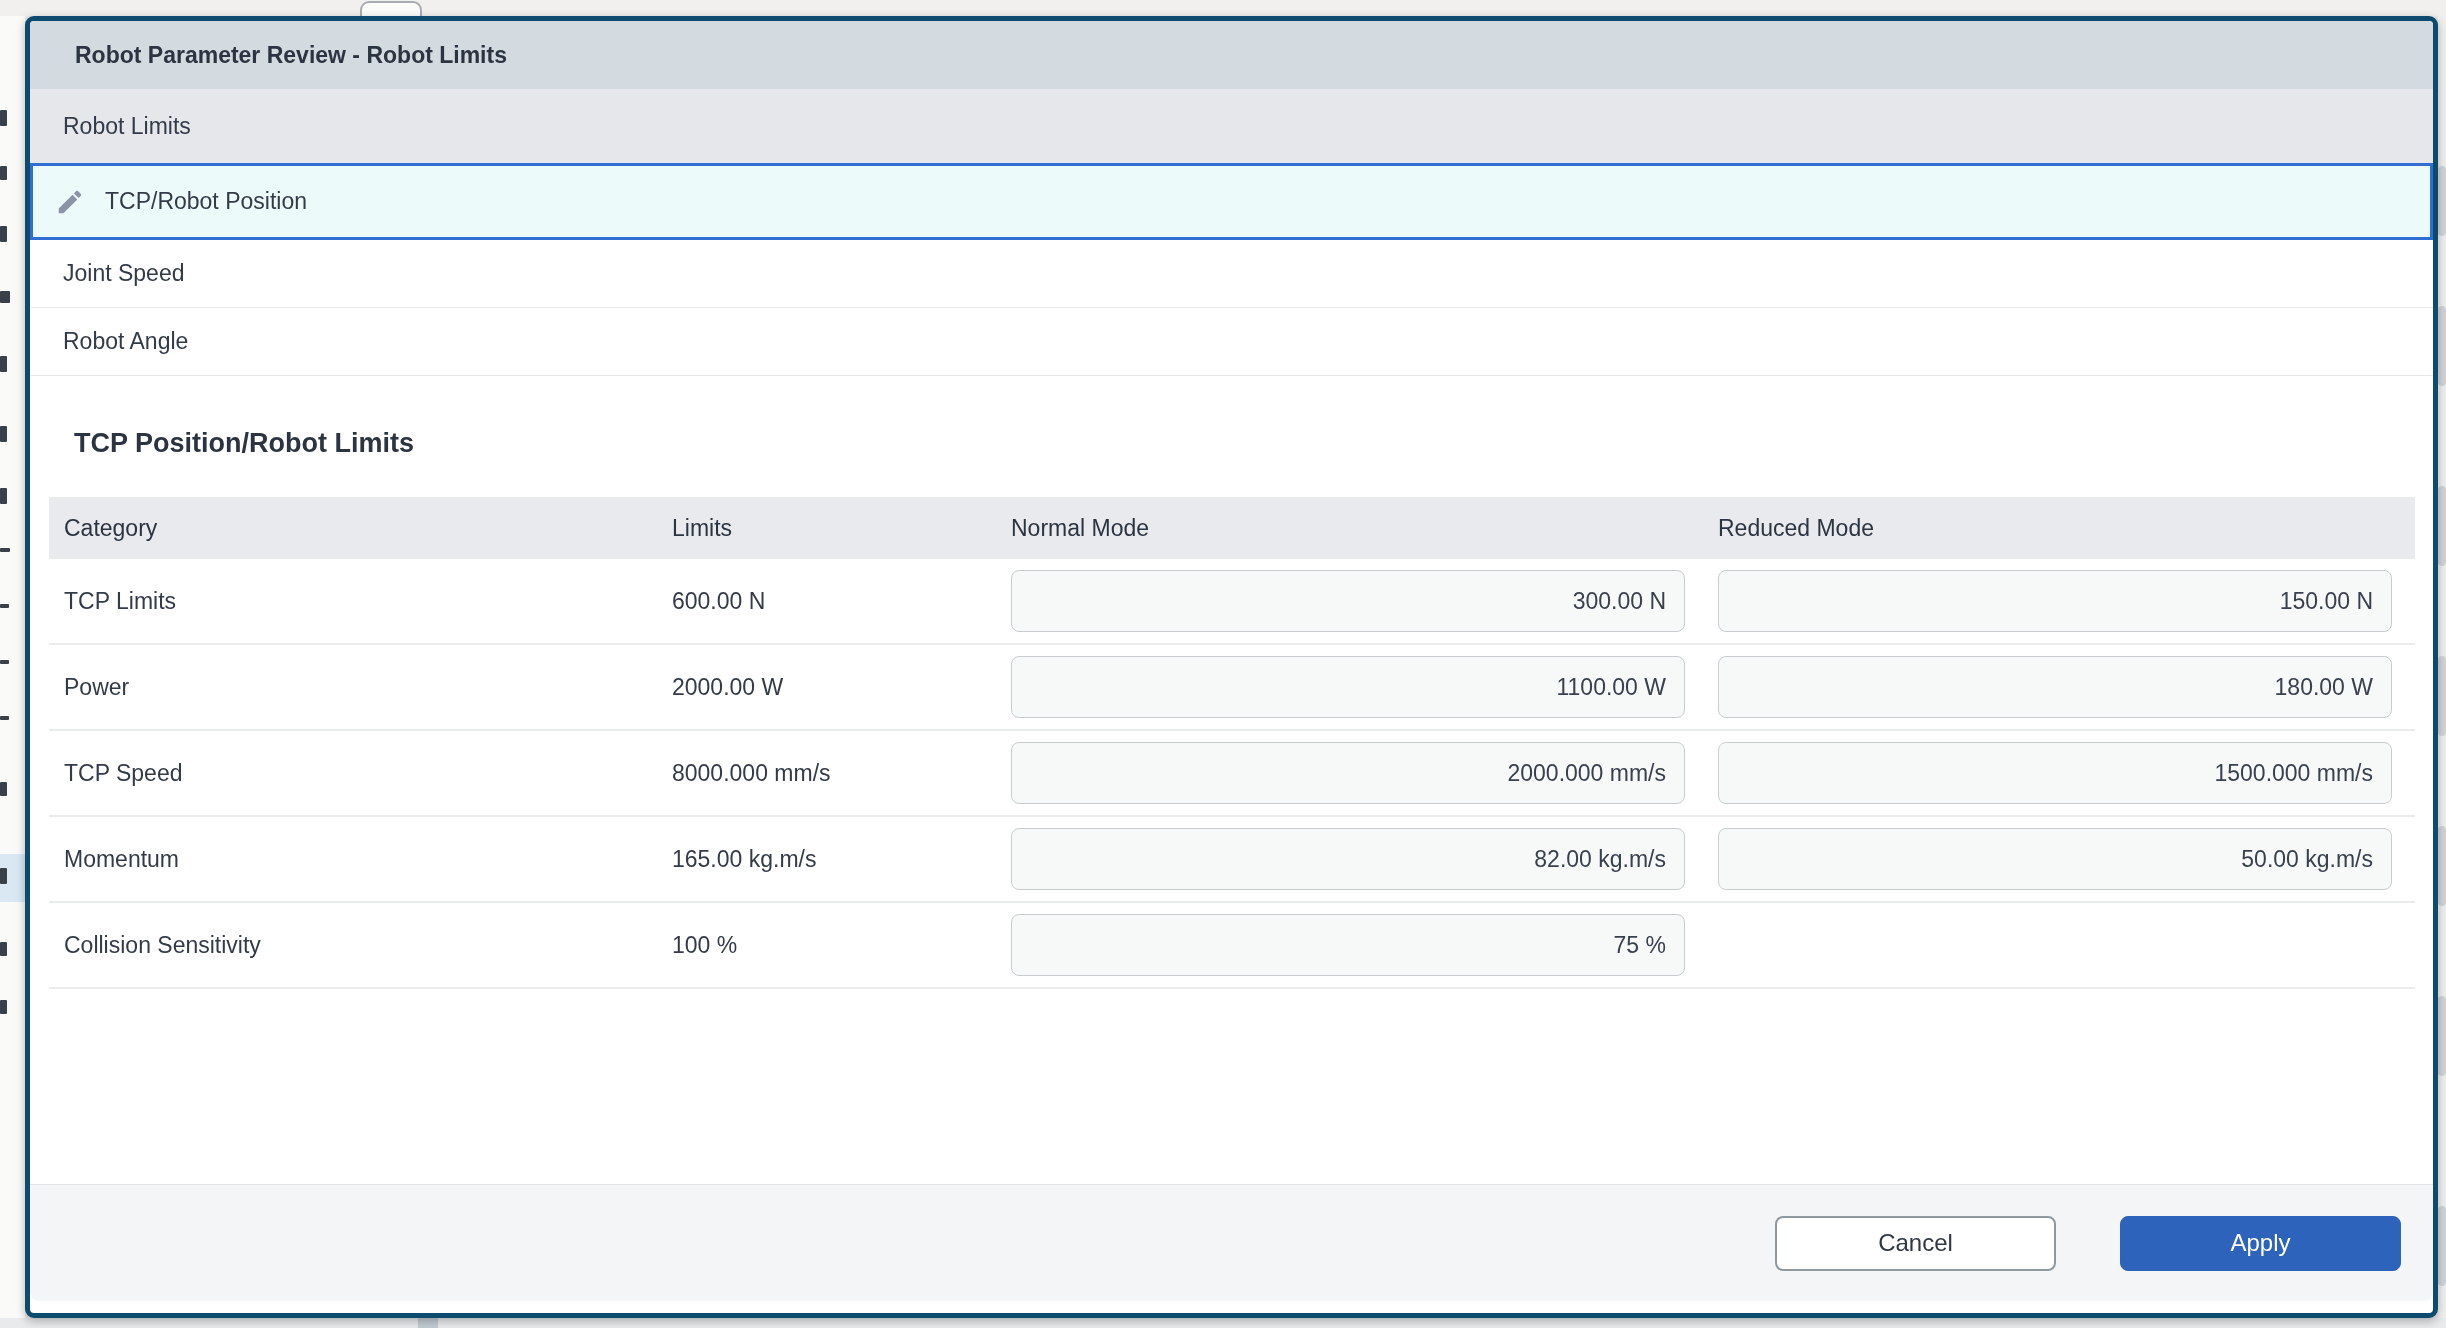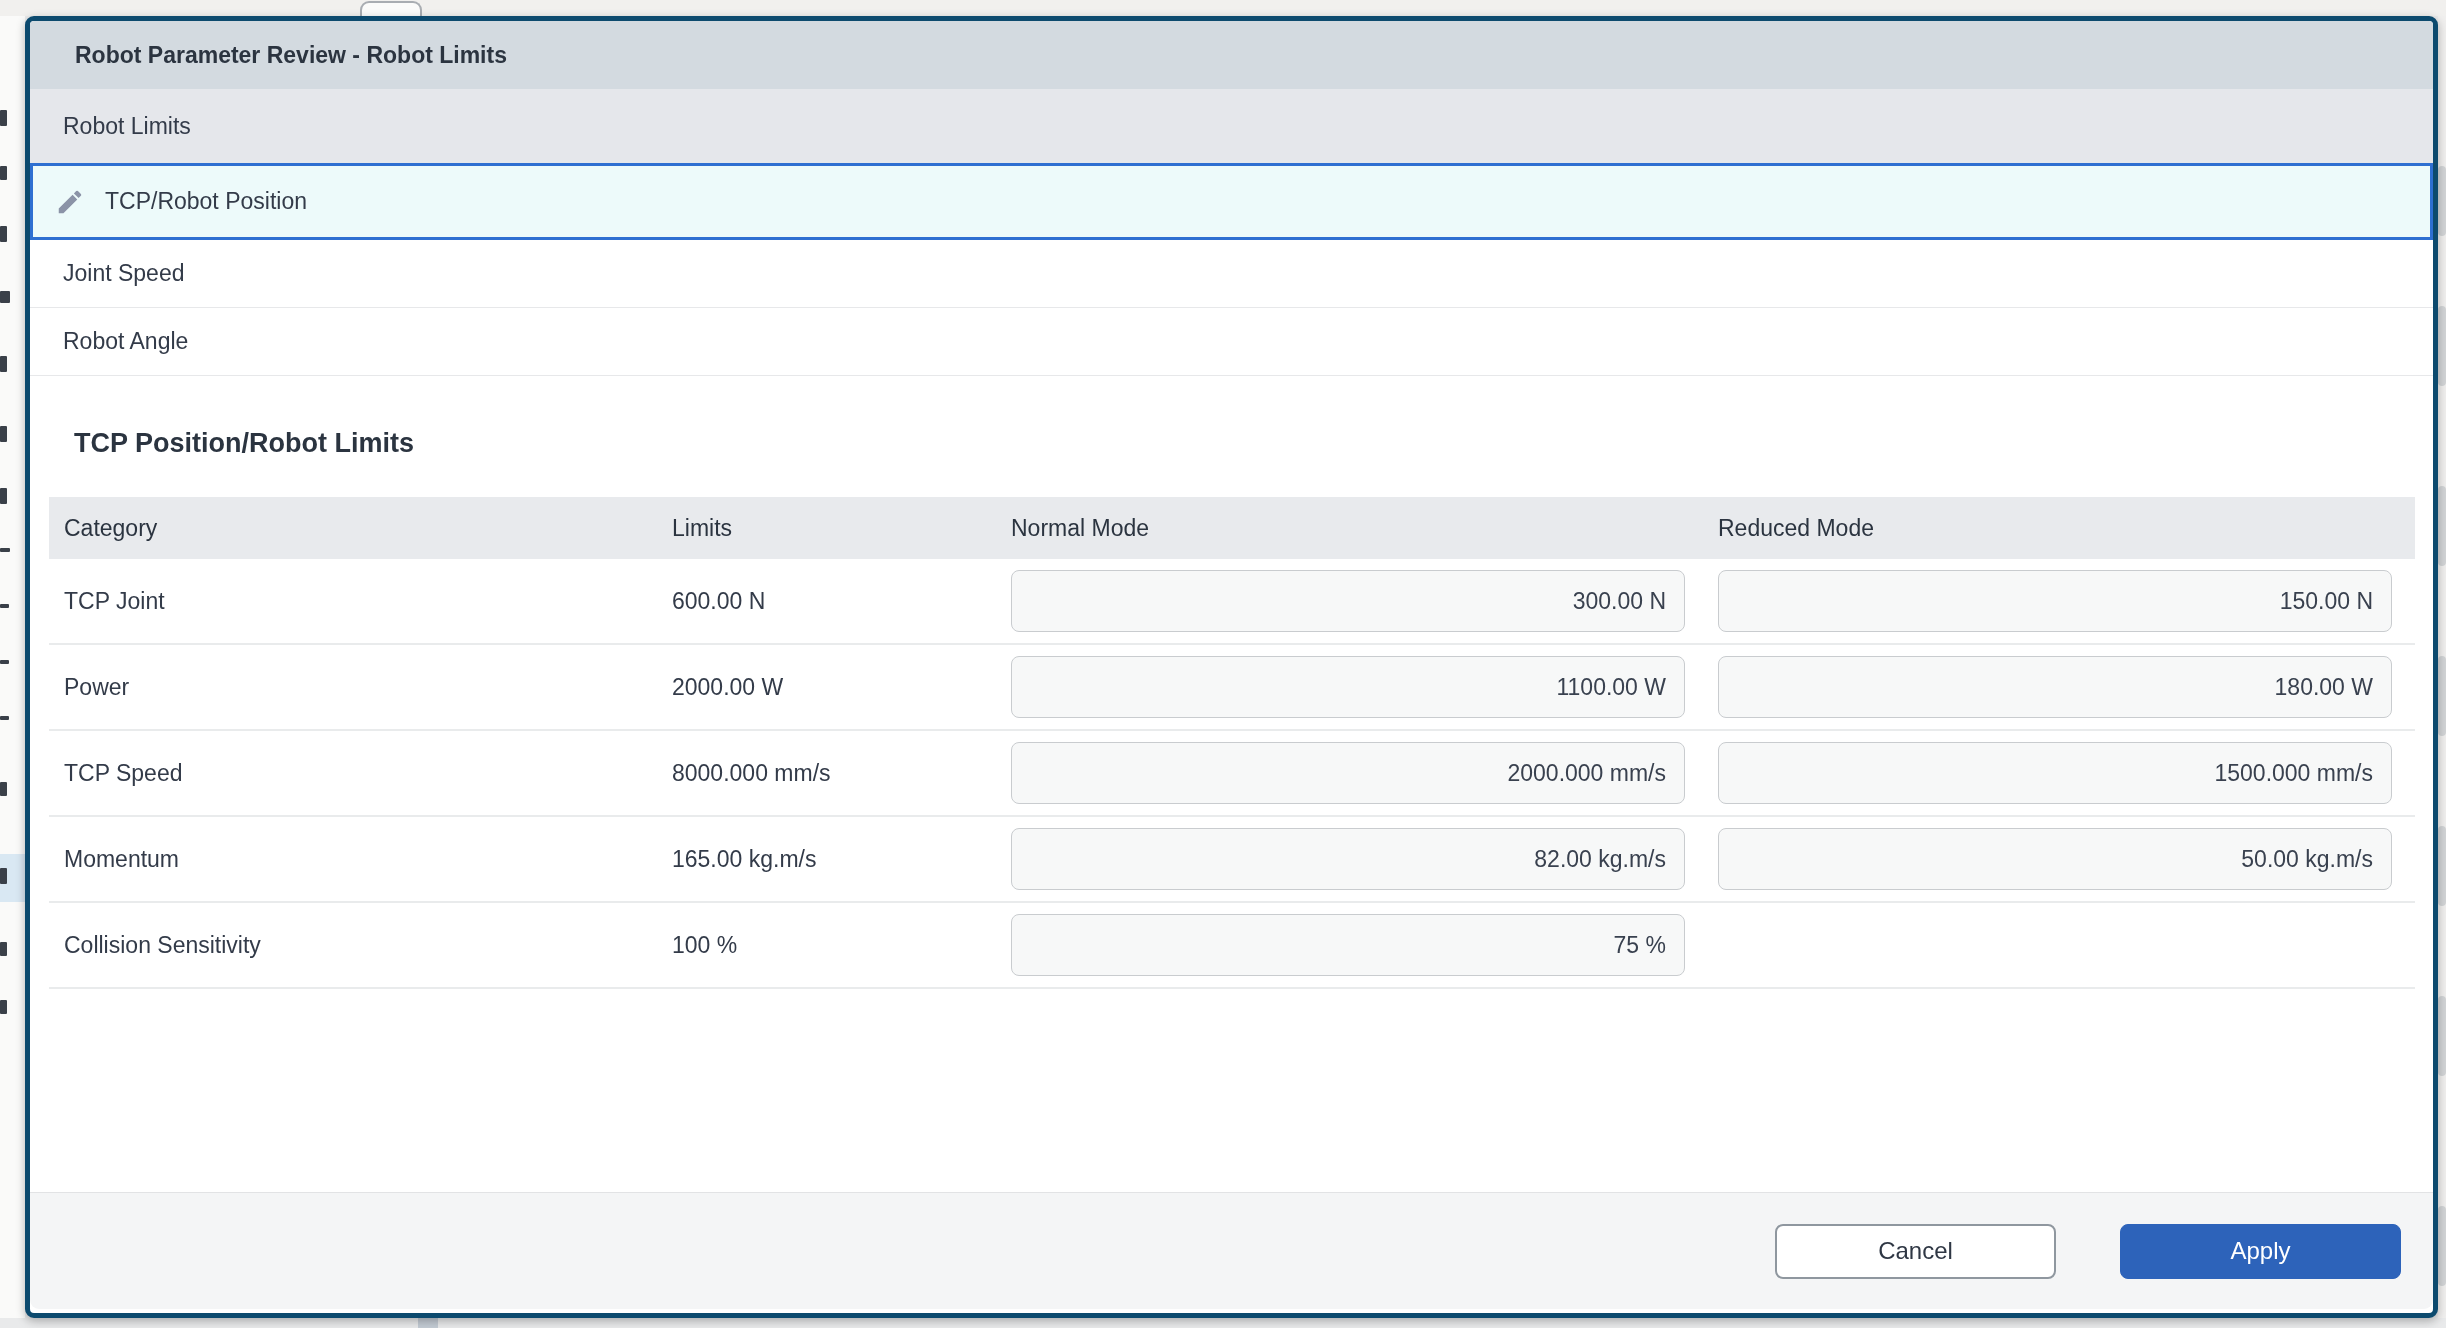--- a/index.html
+++ b/index.html
@@ -40,21 +40,21 @@
   .trow { display:grid; grid-template-columns:608px 354px 707px 1fr; align-items:center; }
   .thead { height:62px; background:#e8eaed; }
   .thead .cell { font-size:23px; color:#2b3440; }
   .tbody-row { height:86px; border-bottom:2px solid #e9ebec; background:#fff; }
   .cell { padding-left:15px; font-size:23px; color:#333b49; }
   .cell.c3, .cell.c4 { padding-left:0; }
   .val-input { width:674px; height:62px; background:#f7f8f8; border:1px solid #c9cccf;
     border-radius:8px; text-align:right; padding-right:18px; font-size:23px; color:#39414f;
     font-family:"Liberation Sans", sans-serif; }
 
-  .footer { position:absolute; left:0; bottom:4px; width:100%; height:117px; background:#f4f5f6;
+  .footer { position:absolute; left:0; bottom:12px; width:100%; height:117px; background:#f4f5f6;
     border-top:1px solid #e2e3e5; display:flex; align-items:center; justify-content:flex-end;
     gap:16px; padding-right:32px; border-radius:0 0 9px 9px; }
   .btn { width:281px; height:55px; border-radius:8px; font-size:24px;
     font-family:"Liberation Sans", sans-serif; cursor:pointer; }
   .btn-cancel { background:#ffffff; border:2px solid #8f979f; color:#2f3744; }
   .btn-apply  { background:#2d63ba; border:1px solid #2d63ba; color:#ffffff;margin-left:48px; }
 </style>
 </head>
 <body>
 
@@ -121,21 +121,21 @@
 
     <div class="ptable">
       <div class="trow thead">
         <div class="cell">Category</div>
         <div class="cell">Limits</div>
         <div class="cell c3">Normal Mode</div>
         <div class="cell c4">Reduced Mode</div>
       </div>
 
       <div class="trow tbody-row">
-        <div class="cell">TCP Joint</div>
+        <div class="cell">TCP Limits</div>
         <div class="cell">600.00 N</div>
         <div class="cell c3"><input class="val-input" value="300.00 N" style=""></div>
         <div class="cell c4"><input class="val-input" value="150.00 N" style=""></div>
       </div>
 
       <div class="trow tbody-row">
         <div class="cell">Power</div>
         <div class="cell">2000.00 W</div>
         <div class="cell c3"><input class="val-input" value="1100.00 W" style=""></div>
         <div class="cell c4"><input class="val-input" value="180.00 W" style=""></div>

